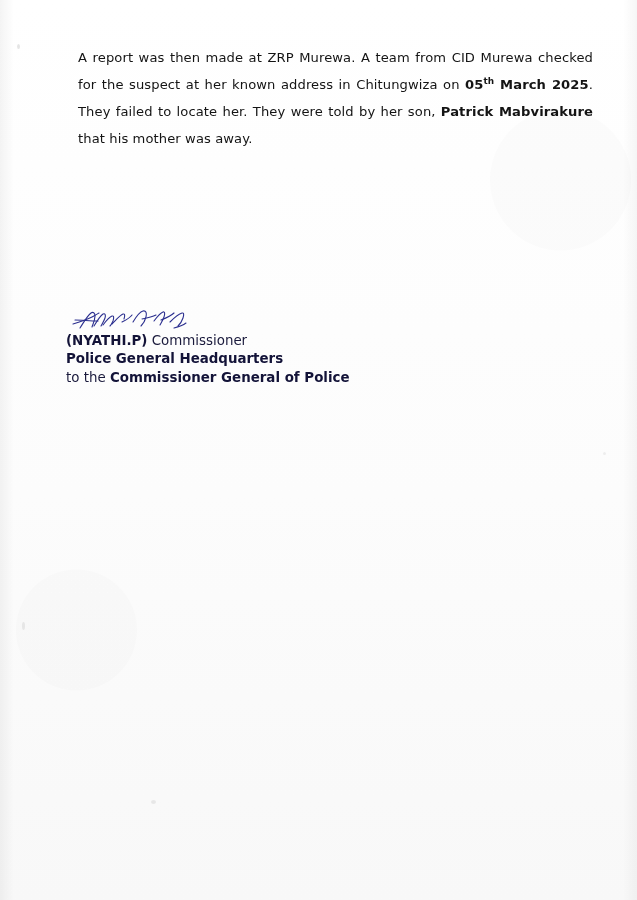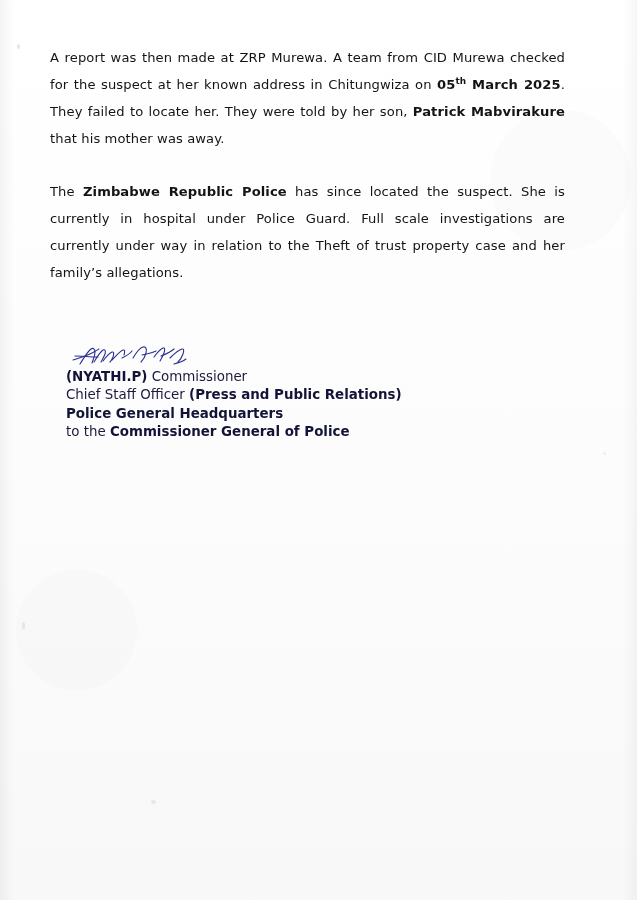--- a/index.html
+++ b/index.html
@@ -19,21 +19,21 @@
     width: 637px;
     height: 900px;
     background: #fdfdfd;
     background-image:
       radial-gradient(circle at 12% 70%, rgba(0,0,0,0.012) 0 60px, rgba(0,0,0,0) 61px),
       radial-gradient(circle at 88% 20%, rgba(0,0,0,0.010) 0 70px, rgba(0,0,0,0) 71px),
       linear-gradient(180deg, #ffffff 0%, #fcfcfc 55%, #f8f8f8 100%);
   }
   .content {
     position: absolute;
-    left: 50px;
+    left: 78px;
     top: 44px;
     width: 515px;
   }
   p.para {
     margin: 0 0 26px 0;
     font-size: 13.1px;
     line-height: 27px;
     text-align: justify;
     color: #141414;
     letter-spacing: 0.1px;
@@ -41,21 +41,21 @@
   p.para:last-of-type { margin-bottom: 0; }
   .b { font-weight: bold; }
   sup {
     font-size: 0.68em;
     vertical-align: super;
     line-height: 0;
   }
   .sig-block {
     position: absolute;
     left: 66px;
-    top: 368px;
+    top: 332px;
     width: 460px;
   }
   .signature {
     position: absolute;
     left: 4px;
     top: -24px;
     width: 120px;
     height: 30px;
     pointer-events: none;
   }
@@ -96,21 +96,20 @@
   <div class="edge-shadow"></div>
   <div class="edge-shadow right"></div>
 
   <div class="speck s1"></div>
   <div class="speck s2"></div>
   <div class="speck s3"></div>
   <div class="speck s4"></div>
 
   <div class="content">
     <p class="para">A report was then made at ZRP Murewa. A team from CID Murewa checked for the suspect at her known address in Chitungwiza on <span class="b">05</span><span class="b"><sup>th</sup></span><span class="b"> March 2025</span>. They failed to locate her. They were told by her son, <span class="b">Patrick Mabvirakure</span> that his mother was away.</p>
-    <p class="para">The <span class="b">Zimbabwe Republic Police</span> has since located the suspect. She is currently in hospital under Police Guard. Full scale investigations are currently under way in relation to the Theft of trust property case and her family’s allegations.</p>
   </div>
 
   <div class="sig-block">
     <svg class="signature" viewBox="0 0 120 30">
       <g fill="none" stroke="#2b2f8f" stroke-width="1.1" stroke-linecap="round">
         <path d="M3 16 C10 14, 16 12, 22 9 C25 7.5, 27 6, 29 5"></path>
         <path d="M5 12 C12 12, 20 13, 28 13"></path>
         <path d="M10 20 C14 14, 17 8, 21 5 C23 3.5, 25 5, 25 8 C25 12, 23 16, 22 19"></path>
         <path d="M24 18 C27 13, 30 8, 33 6 C35 5, 36 7, 35 10 C34 13, 32 16, 31 18"></path>
         <path d="M33 17 C36 13, 39 9, 42 8 C44 7.5, 44 10, 43 13 C42 15.5, 41 17, 40 18"></path>
@@ -119,18 +118,17 @@
         <path d="M63 14 C66 9, 69 4, 73 3 C76 2.4, 77 5, 76 9 C75 13, 73 16, 71 18"></path>
         <path d="M72 11 C77 10, 82 9, 86 7"></path>
         <path d="M84 13 C87 9, 90 5, 93 4 C95 3.4, 95 6, 94 9 C93 12, 91 15, 90 17"></path>
         <path d="M91 12 C96 10, 101 8, 104 5"></path>
         <path d="M100 14 C104 10, 108 6, 112 5 C114 4.5, 114 7, 113 10 C112 13, 110 16, 108 18"></path>
         <path d="M104 20 C108 19, 112 18, 116 15"></path>
       </g>
     </svg>
 
     <p class="sig-line"><span class="b">(NYATHI.P)</span> Commissioner</p>
-    <p class="sig-line">Chief Staff Officer <span class="b">(Press and Public Relations)</span></p>
     <p class="sig-line"><span class="b">Police General Headquarters</span></p>
     <p class="sig-line">to the <span class="b">Commissioner General of Police</span></p>
   </div>
 
 </div>
 
 </body></html>

